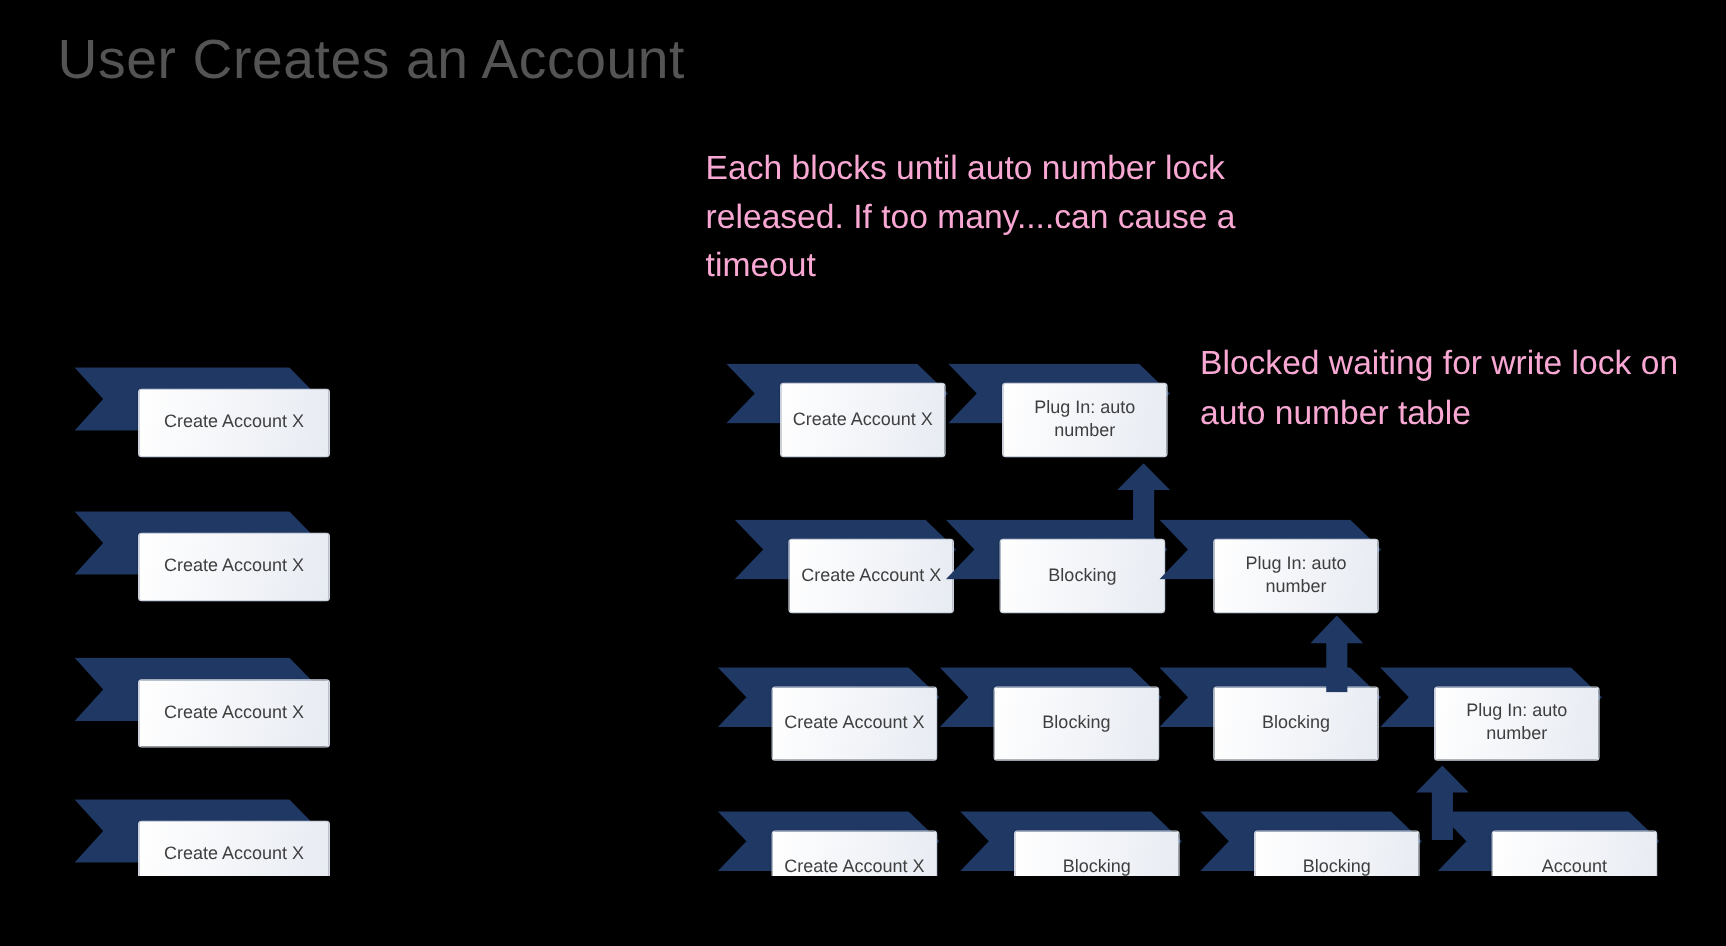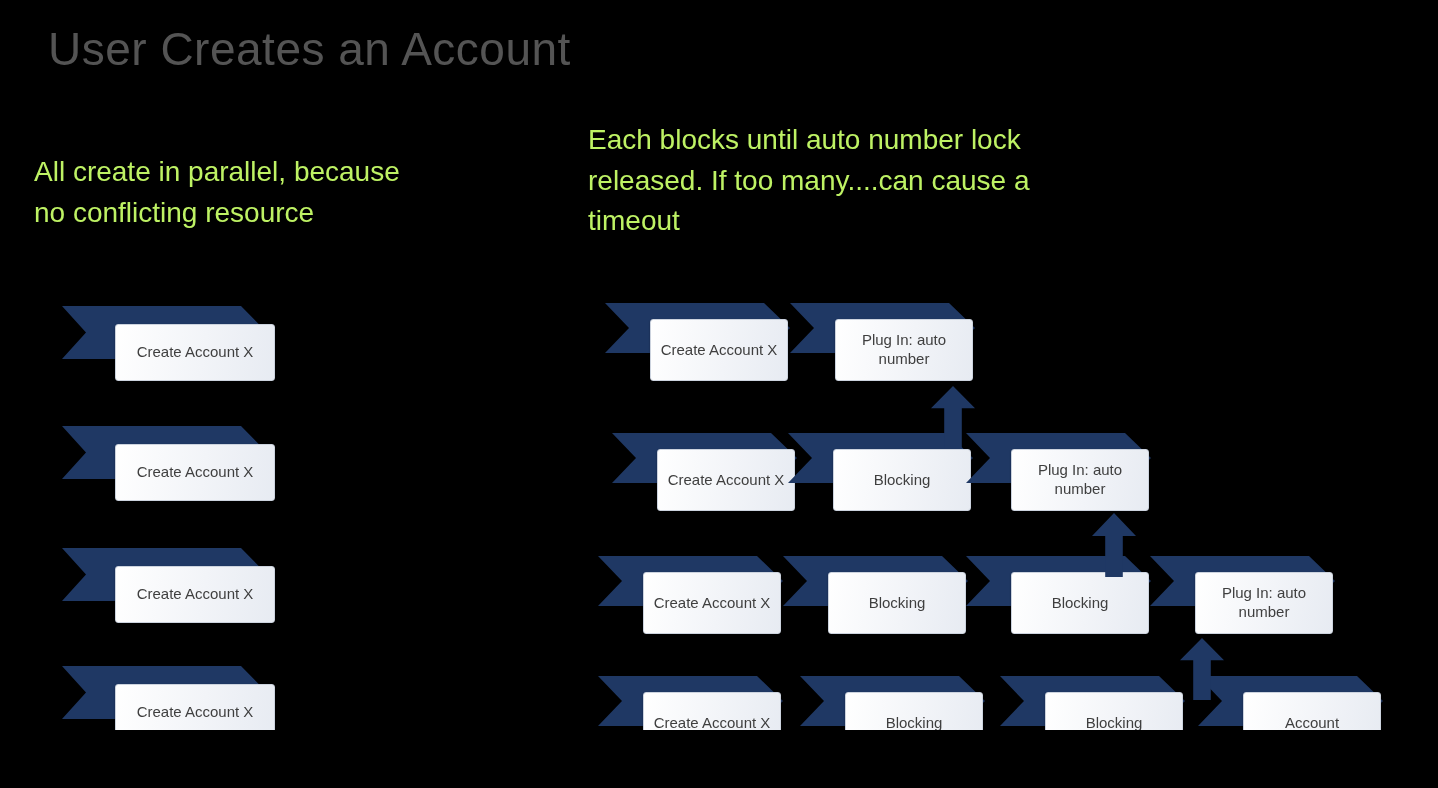--- a/index.html
+++ b/index.html
@@ -5,21 +5,21 @@
   html,body { margin:0; padding:0; background:#000; }
   .stage {
     position:relative; width:1438px; height:730px; background:#000000;
     overflow:hidden; font-family:"Liberation Sans", sans-serif;
   }
   .title {
     position:absolute; left:48px; top:22px; font-size:46px; font-weight:400;
     color:#545454; letter-spacing:0.5px;
   }
   .note {
-    position:absolute; color:#bef264; font-size:28px; line-height:1.45;
+    position:absolute; color:#f9a8d4; font-size:28px; line-height:1.45;
     font-weight:400;
   }
   .note-left  { left:34px;  top:152px; width:390px; }
   .note-top   { left:588px; top:120px; width:465px; }
   .note-right { left:1000px; top:283px; width:410px; }
 
   .unit { position:absolute; }
   .chev {
     position:absolute; left:0; top:0; background:#1f3864;
     clip-path:polygon(0 0, calc(100% - 26px) 0, 100% 50%, calc(100% - 26px) 100%, 0 100%, 24px 50%);
@@ -42,22 +42,22 @@
     clip-path:polygon(50% 0, 100% 36%, 70% 36%, 70% 100%, 30% 100%, 30% 36%, 0 36%);
   }
 </style>
 </head>
 <body>
 
 <div class="stage">
 
   <div class="title">User Creates an Account</div>
 
-  <div class="note note-left">All create in parallel, because no conflicting resource</div>
   <div class="note note-top">Each blocks until auto number lock released. If too many....can cause a timeout</div>
+  <div class="note note-right">Blocked waiting for write lock on auto number table</div>
 
   <div class="unit" style="left:62px;top:306px">
     <div class="chev chev-l"></div>
     <div class="tag tag-l">Create Account X</div>
   </div>
   <div class="unit" style="left:62px;top:426px">
     <div class="chev chev-l"></div>
     <div class="tag tag-l">Create Account X</div>
   </div>
   <div class="unit" style="left:62px;top:548px">

